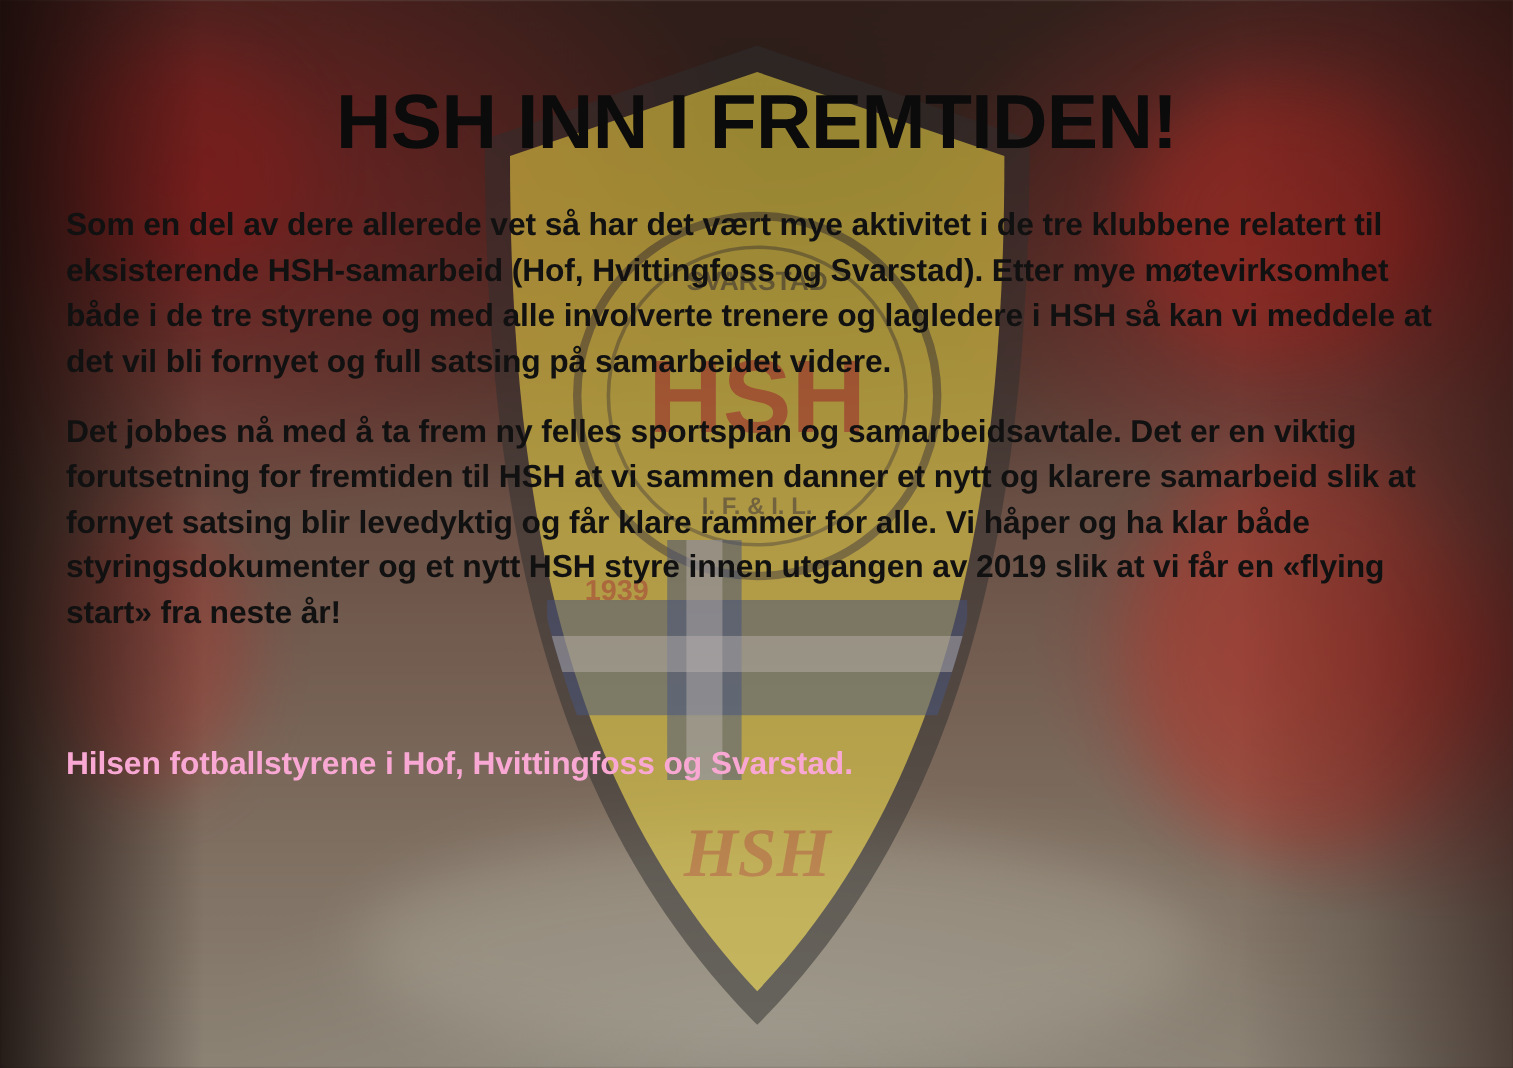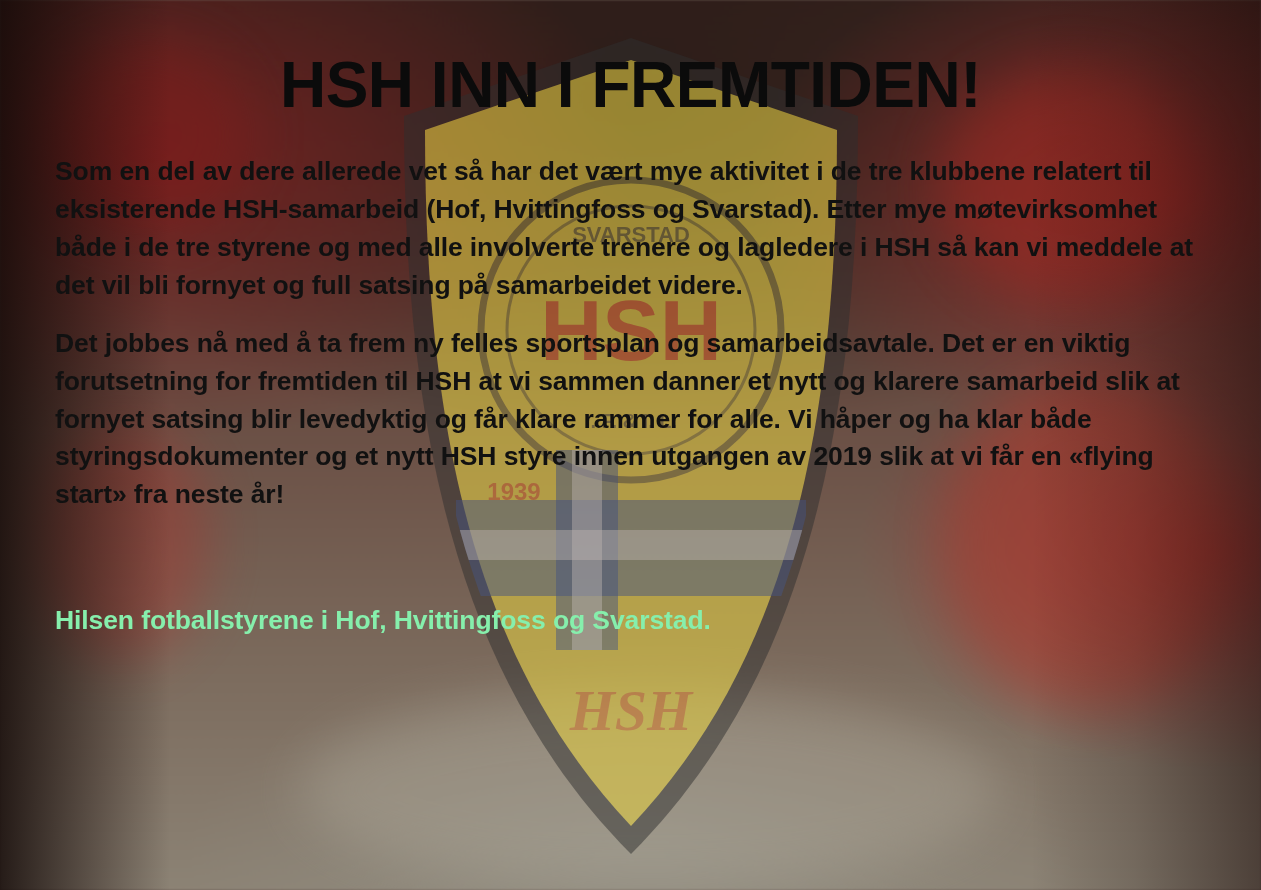--- a/index.html
+++ b/index.html
@@ -68,21 +68,21 @@
 
   
   .content {
     position: absolute;
     inset: 0;
     padding: 0 55px;
     box-sizing: border-box;
   }
   .slide-title {
     margin: 0;
-    padding-top: 52px;
+    padding-top: 68px;
     text-align: center;
     font-size: 64px;
     line-height: 1.05;
     font-weight: 700;
     letter-spacing: -0.5px;
     color: #0b0b0b;
     font-family: "Liberation Sans", sans-serif;
   }
   .body-para {
     margin: 0 0 20px 0;
@@ -92,21 +92,21 @@
     color: #111;
     letter-spacing: -0.1px;
   }
   .para-1 { margin-top: 34px; }
   .signature {
     margin: 0;
     padding-top: 68px;
     font-size: 26.5px;
     line-height: 1.43;
     font-weight: 700;
-    color: #86efac;
+    color: #f9a8d4;
     letter-spacing: -0.1px;
   }
 </style>
 </head>
 <body>
 
 <div class="slide">
 
   <div class="bg-photo"></div>
   <div class="bg-blur-blob blob-a"></div>

